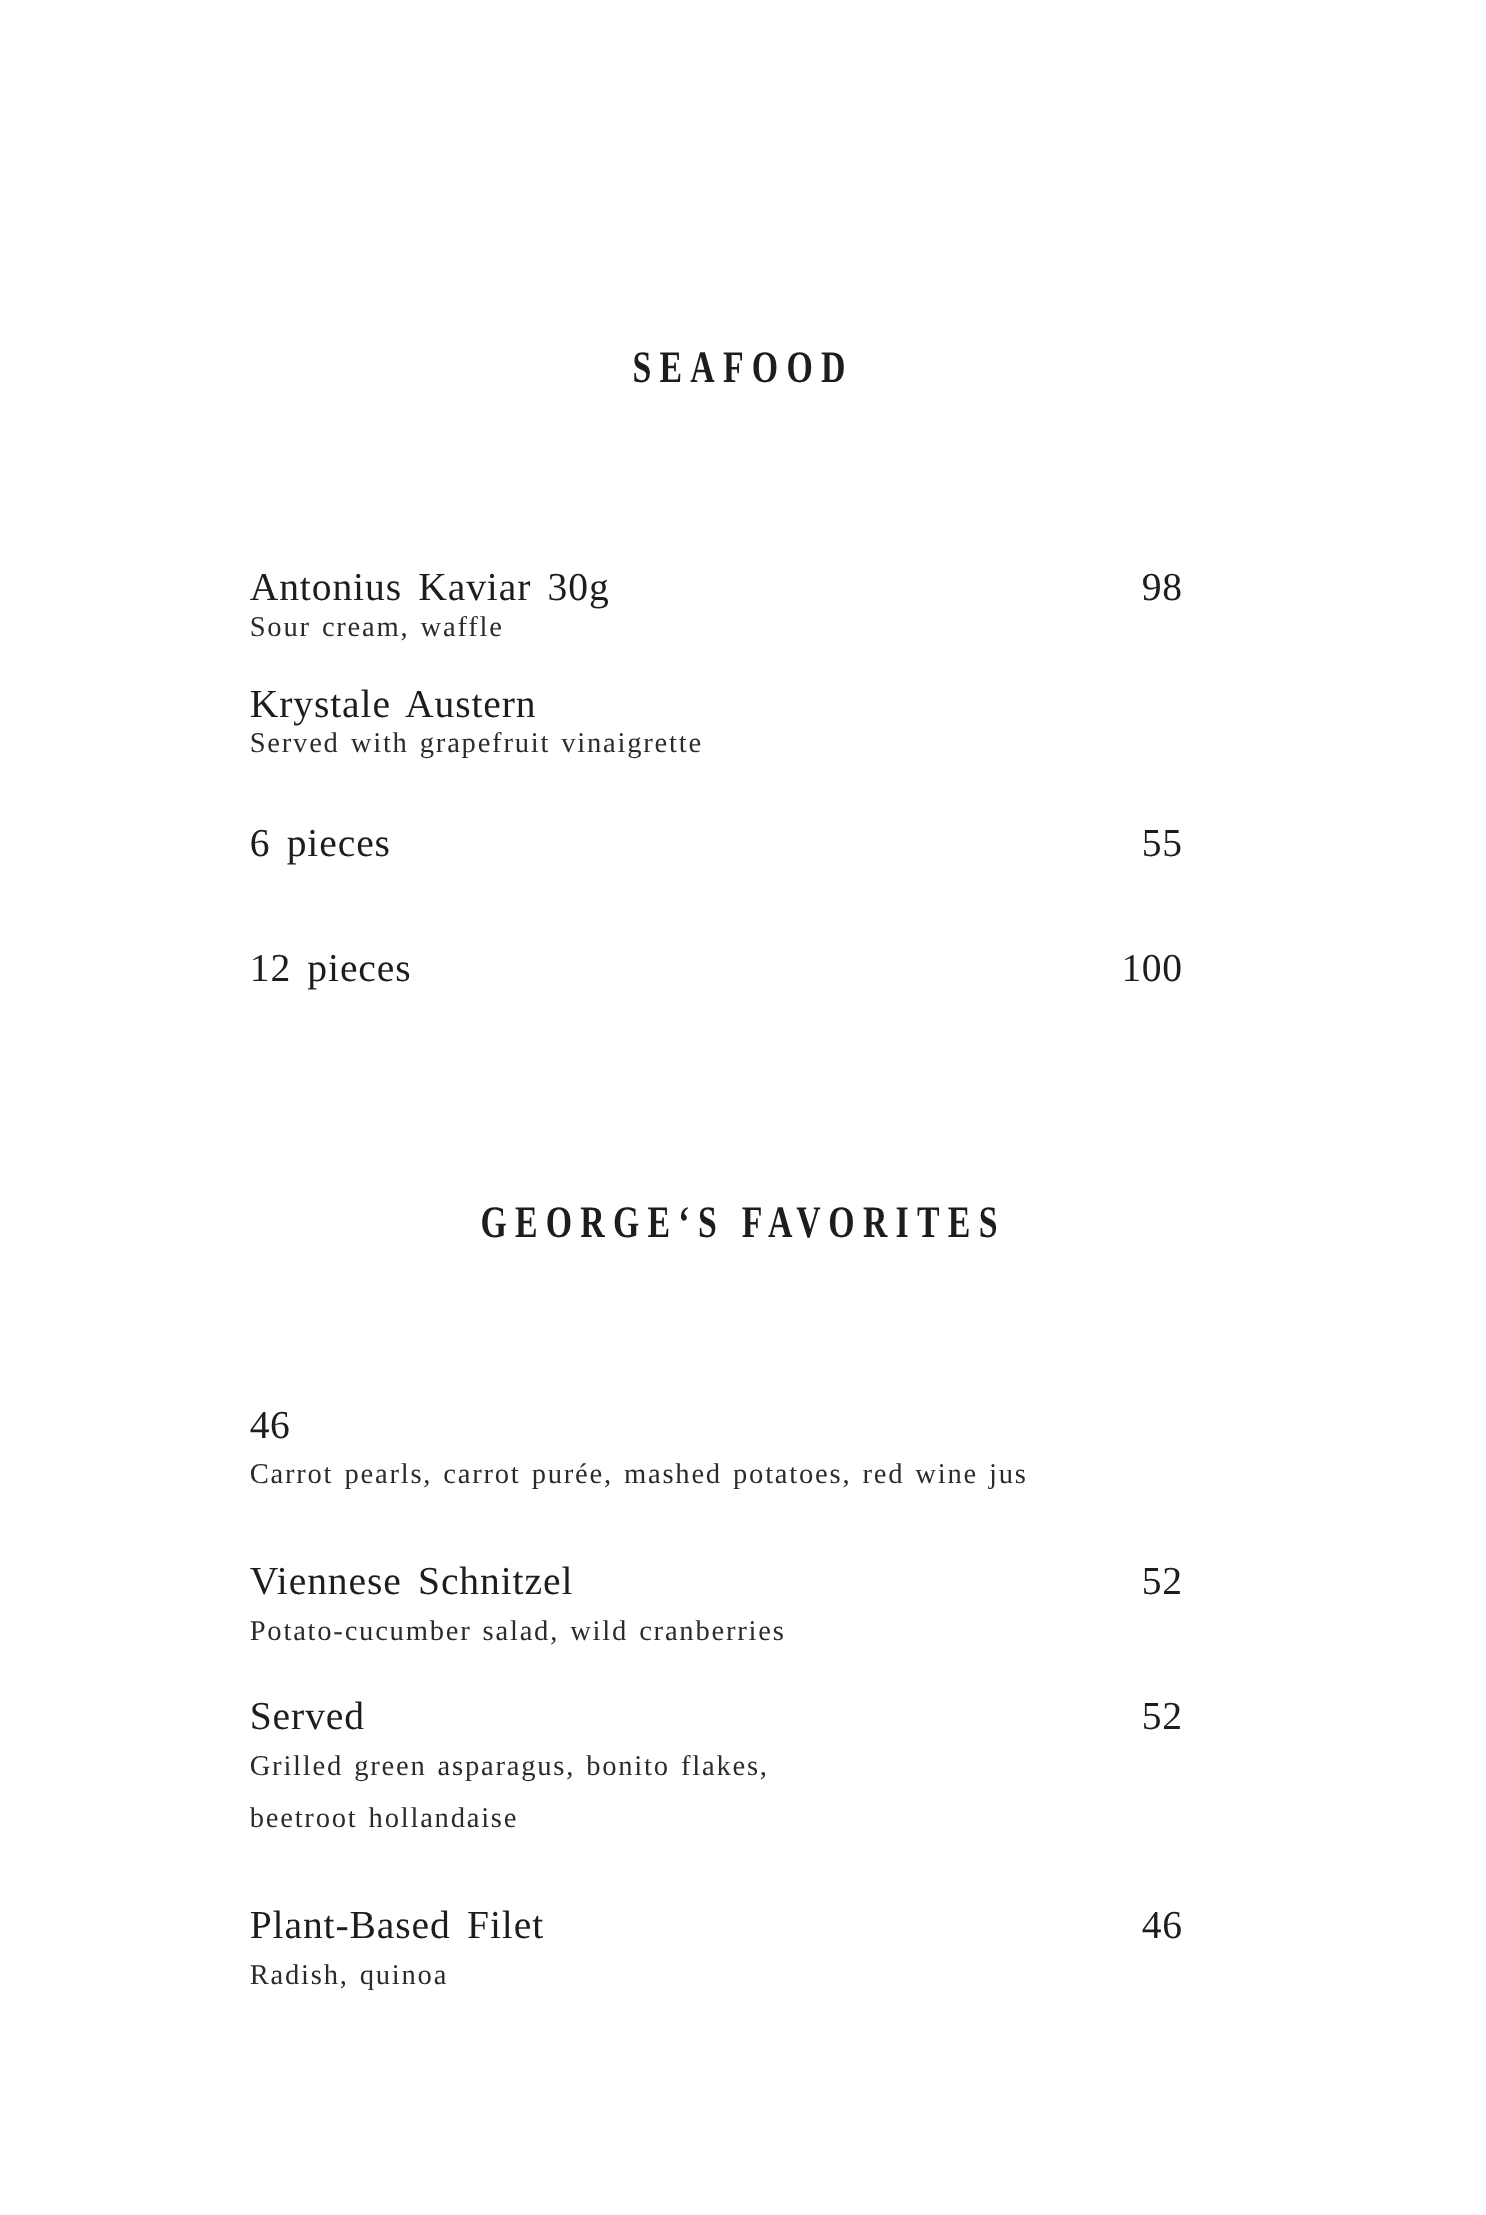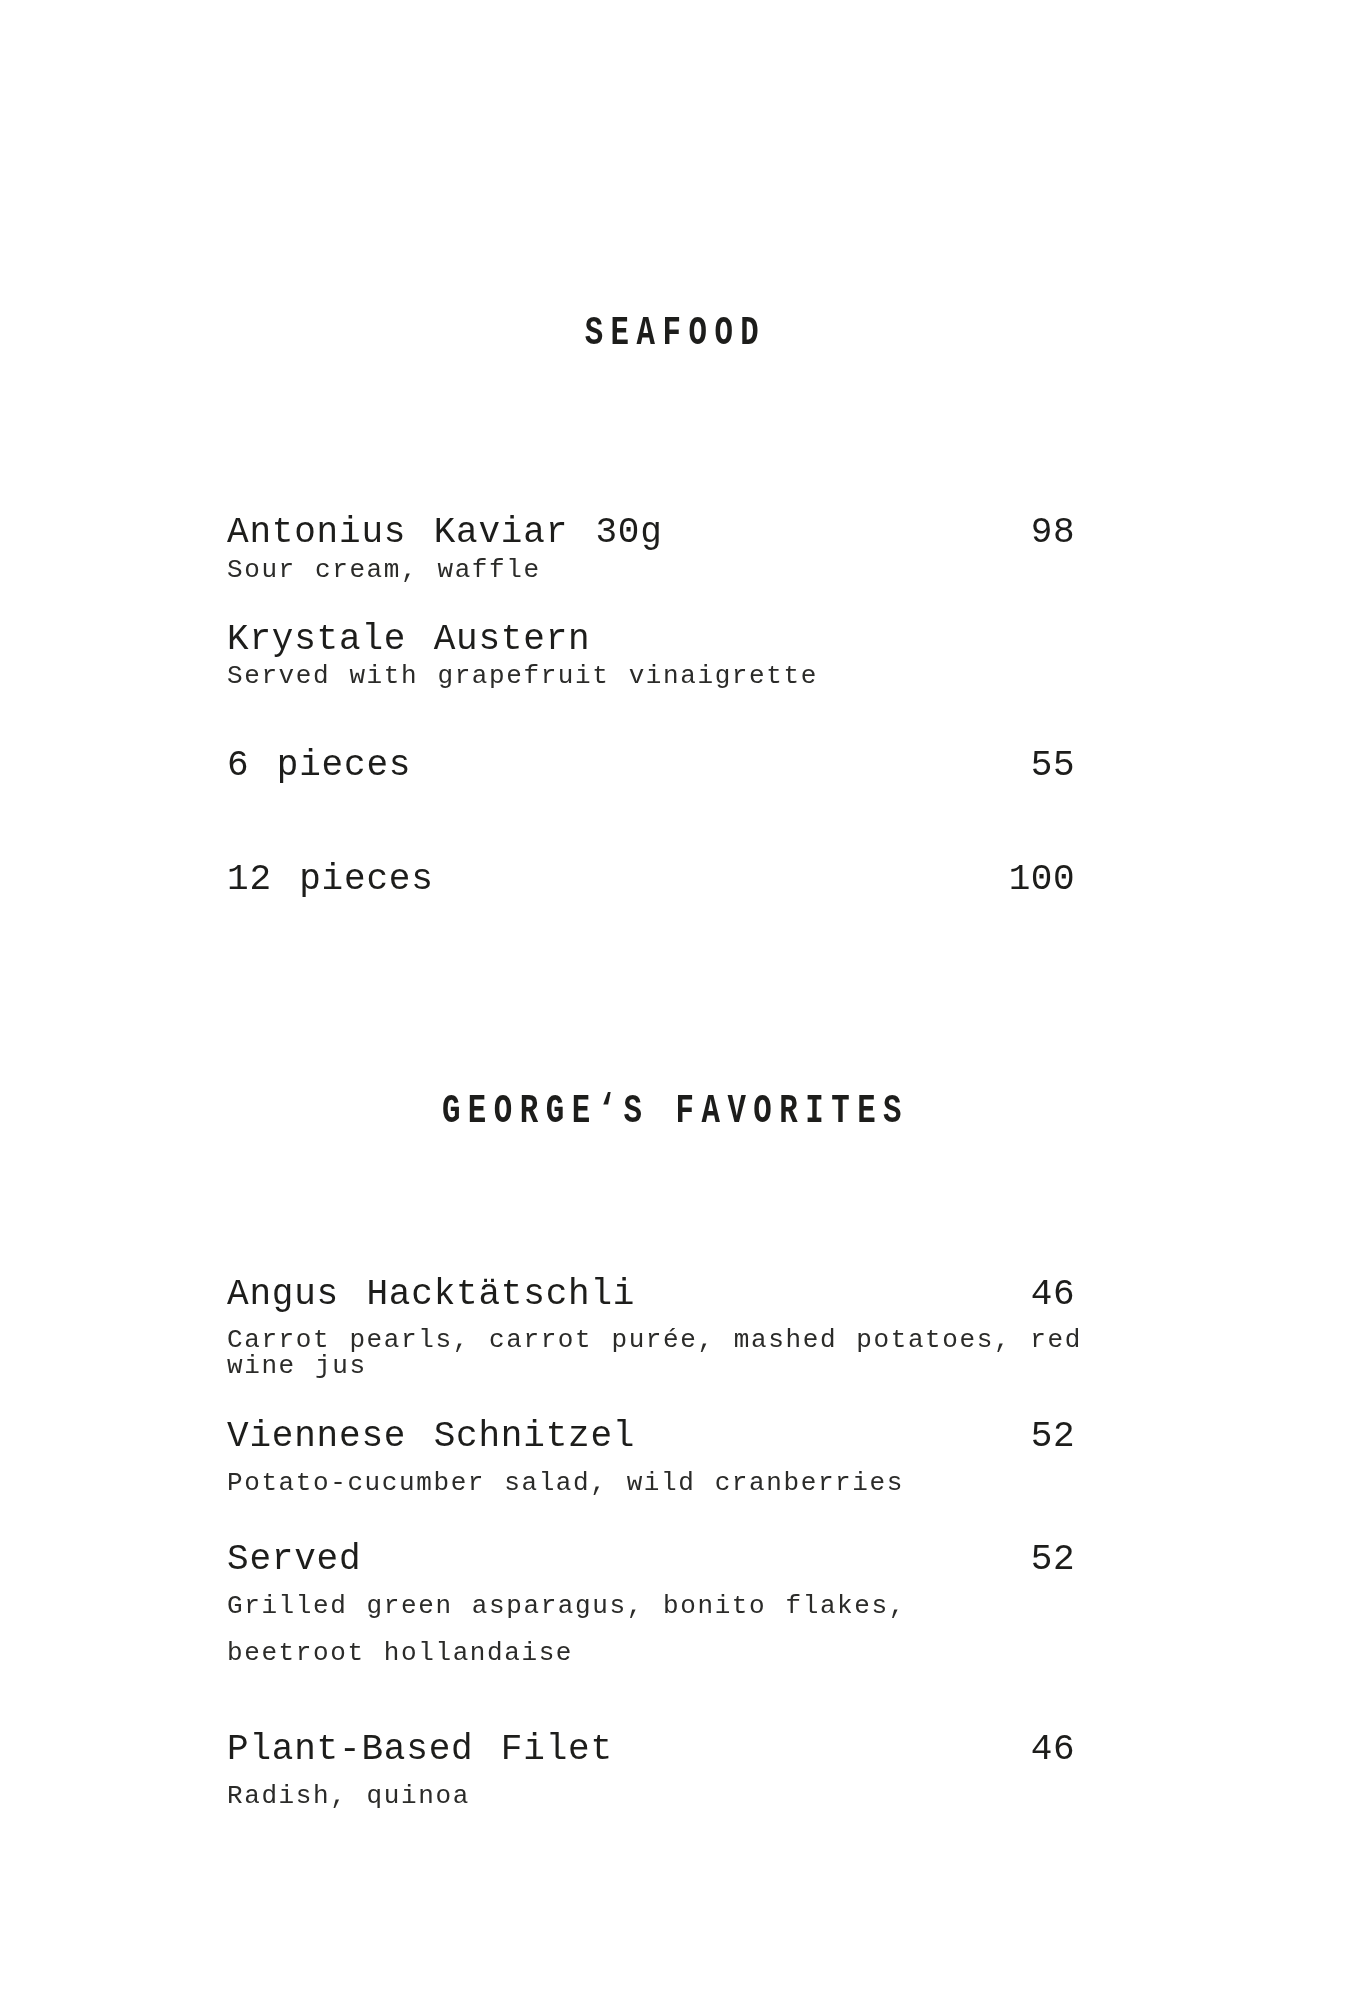--- a/index.html
+++ b/index.html
@@ -5,21 +5,21 @@
   html, body {
     margin: 0;
     padding: 0;
     background: #ffffff;
   }
   .page {
     position: relative;
     width: 1351px;
     height: 2014px;
     background: #ffffff;
-    font-family: Liberation Mono, monospace;
+    font-family: Liberation Serif, serif;
     color: #1d1d1b;
     overflow: hidden;
   }
   .section-heading {
     position: absolute;
     left: 0;
     right: 0;
     text-align: center;
     font-size: 41px;
     line-height: 1;
@@ -88,21 +88,20 @@
   </div>
 
   <div class="row" style="top:862px">
     <span class="item-name">12 pieces</span>
     <span class="item-price">100</span>
   </div>
 
   <div class="section-heading" style="top:1091px">GEORGE‘S FAVORITES</div>
 
   <div class="row" style="top:1277px">
-    <span class="item-name">Angus Hacktätschli</span>
     <span class="item-price">46</span>
   </div>
   <div class="item-desc" style="top:1327px">Carrot pearls, carrot purée, mashed potatoes, red wine jus</div>
 
   <div class="row" style="top:1419px">
     <span class="item-name">Viennese Schnitzel</span>
     <span class="item-price">52</span>
   </div>
   <div class="item-desc" style="top:1470px">Potato-cucumber salad, wild cranberries</div>
 

